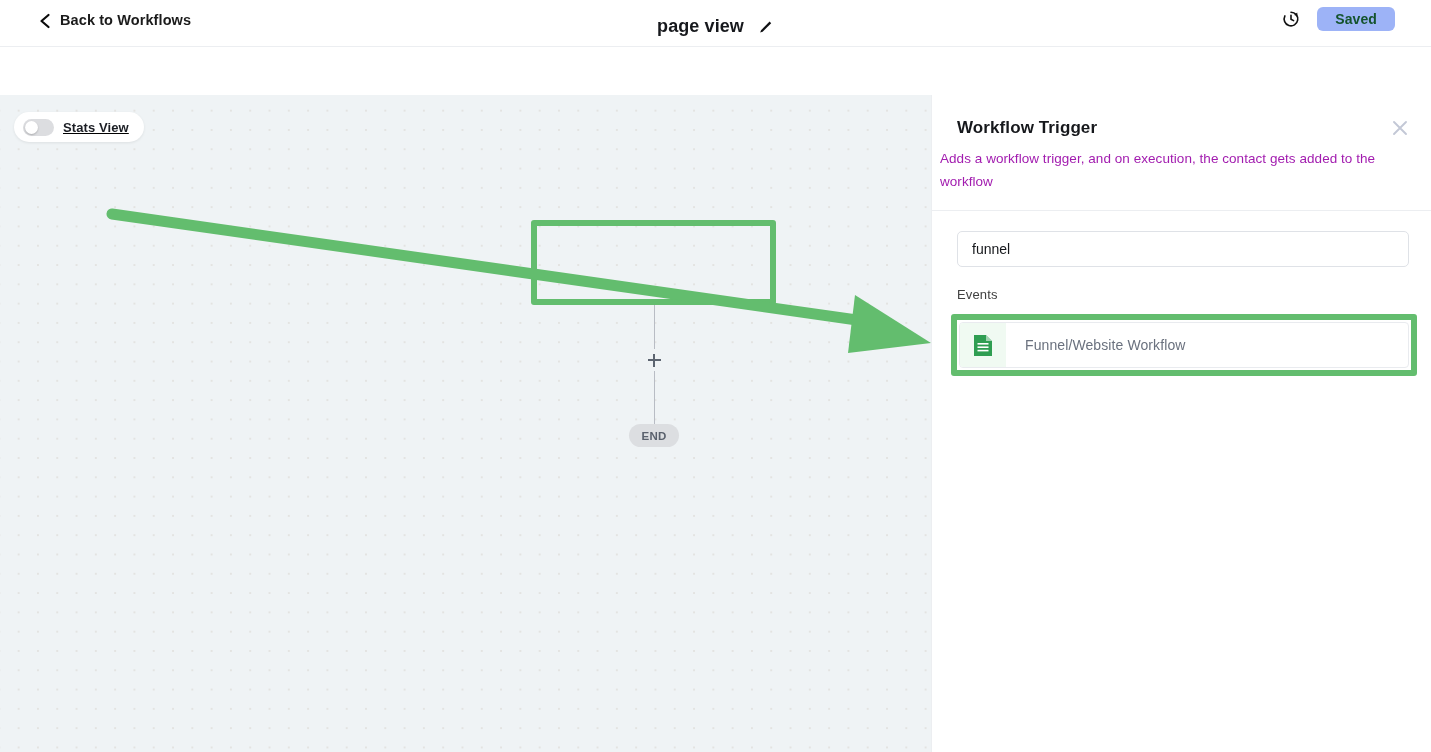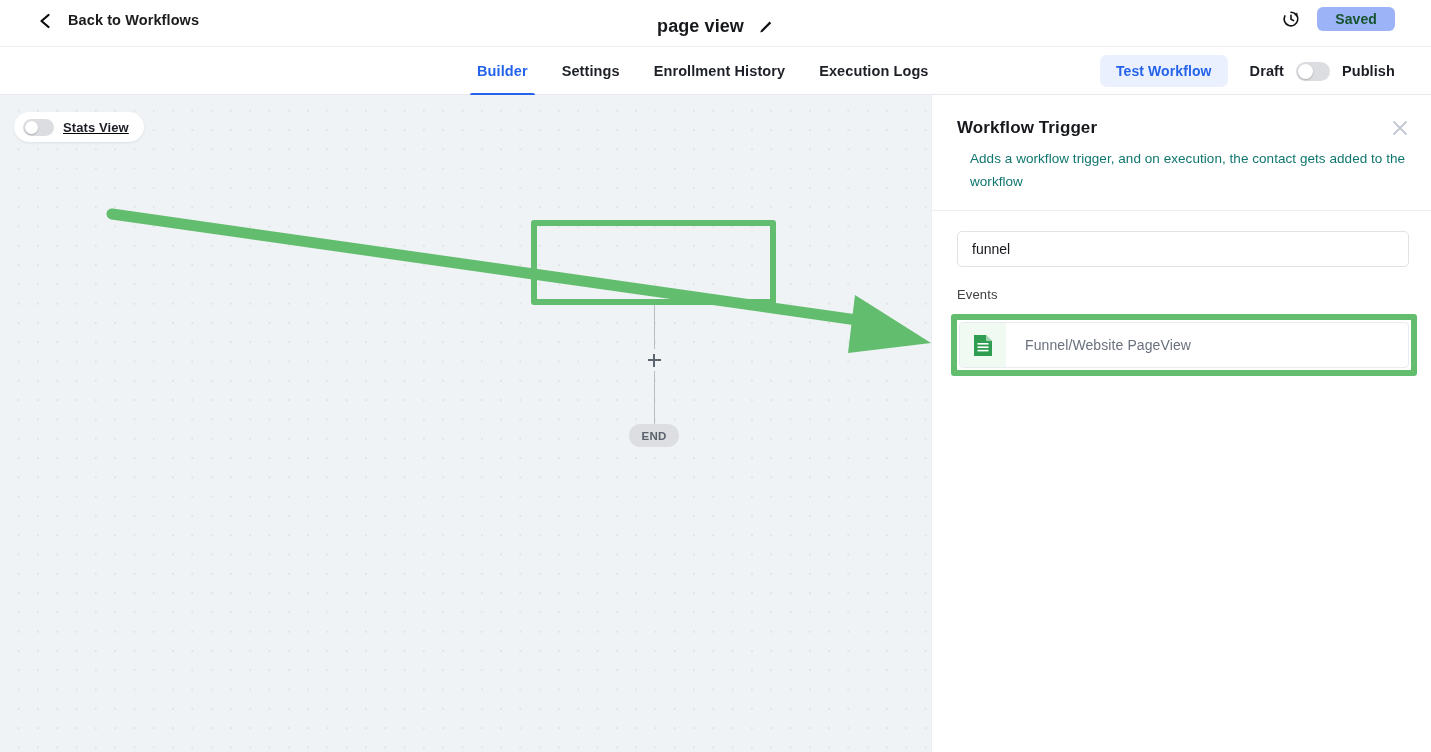--- a/index.html
+++ b/index.html
@@ -19,21 +19,21 @@
 
   
   .topbar {
     position: absolute; left: 0; top: 0;
     width: 1431px; height: 47px;
     background: #ffffff;
     border-bottom: 1px solid #eceef1;
   }
   .back-link {
     position: absolute; left: 38px; top: 12px;
-    display: flex; align-items: center; gap: 16px;
+    display: flex; align-items: center; gap: 8px;
     cursor: pointer;
   }
   .back-chevron {
     width: 14px; height: 14px;
     position: relative;
   }
   .back-chevron svg { display: block; }
   .back-label {
     font-size: 14.5px;
     font-weight: 600;
@@ -275,23 +275,23 @@
     width: 500px; height: 116px;
     border-bottom: 1px solid #eceef1;
     text-decoration: underline;
   }
   .panel-title {
     position: absolute; left: 25px; top: 23px;
     font-size: 17px; font-weight: 700; color: #16181c;
     letter-spacing: 0.1px;
   }
   .panel-desc {
-    position: absolute; left: 38px; top: 52px;
+    position: absolute; left: 8px; top: 52px;
     width: 443px;
-    font-size: 13.5px; color: #0f766e;
+    font-size: 13.5px; color: #a21caf;
     line-height: 23px;
     letter-spacing: 0.05px;
   }
   .panel-close {
     position: absolute; right: 23px; top: 24px;
     width: 18px; height: 18px;
     cursor: pointer;
   }
   .search-field {
     position: absolute; left: 25px; top: 136px;
@@ -372,39 +372,20 @@
         <svg width="20" height="20" viewBox="0 0 20 20">
           <path d="M10 3.2 A6.8 6.8 0 1 1 3.9 6.9" fill="none" stroke="#111" stroke-width="1.6" stroke-linecap="round"></path>
           <path d="M16.2 3.4 L16.6 7.0 L13.2 6.1 Z" fill="#111"></path>
           <path d="M10 6.3 L10 10.2 L12.6 11.6" fill="none" stroke="#111" stroke-width="1.6" stroke-linecap="round" stroke-linejoin="round"></path>
         </svg>
       </span>
       <button class="saved-btn">Saved</button>
     </div>
   </div>
 
-  <div class="tabbar">
-    <div class="tabs">
-      <div class="tab active">Builder</div>
-      <div class="tab">Settings</div>
-      <div class="tab">Enrollment History</div>
-      <div class="tab">Execution Logs</div>
-    </div>
-
-    <div class="tabbar-right">
-      <button class="test-wf-btn">Test Workflow</button>
-      <div class="publish-group">
-        <span class="pg-label">Draft</span>
-        <div class="toggle">
-          <div class="knob"></div>
-        </div>
-        <span class="pg-label">Publish</span>
-      </div>
-    </div>
-  </div>
 
   <div class="canvas">
 
     <div class="stats-pill">
       <div class="toggle">
         <div class="knob"></div>
       </div>
       <span class="stats-label">Stats View</span>
     </div>
 
@@ -442,17 +423,17 @@
     <div class="event-item">
       <span class="event-icon-wrap">
         <svg width="20" height="23" viewBox="0 0 20 23">
           <path d="M1 1 H13 L19 7 V22 H1 Z" fill="#2f9e52"></path>
           <path d="M13 1 L19 7 H13 Z" fill="#ffffff" opacity="0.55"></path>
           <rect x="4.5" y="9" width="11" height="1.6" fill="#ffffff"></rect>
           <rect x="4.5" y="12.4" width="11" height="1.6" fill="#ffffff"></rect>
           <rect x="4.5" y="15.8" width="11" height="1.6" fill="#ffffff"></rect>
         </svg>
       </span>
-      <span class="event-name">Funnel/Website PageView</span>
+      <span class="event-name">Funnel/Website Workflow</span>
     </div>
   </div>
 
 </div>
 
 </body></html>

